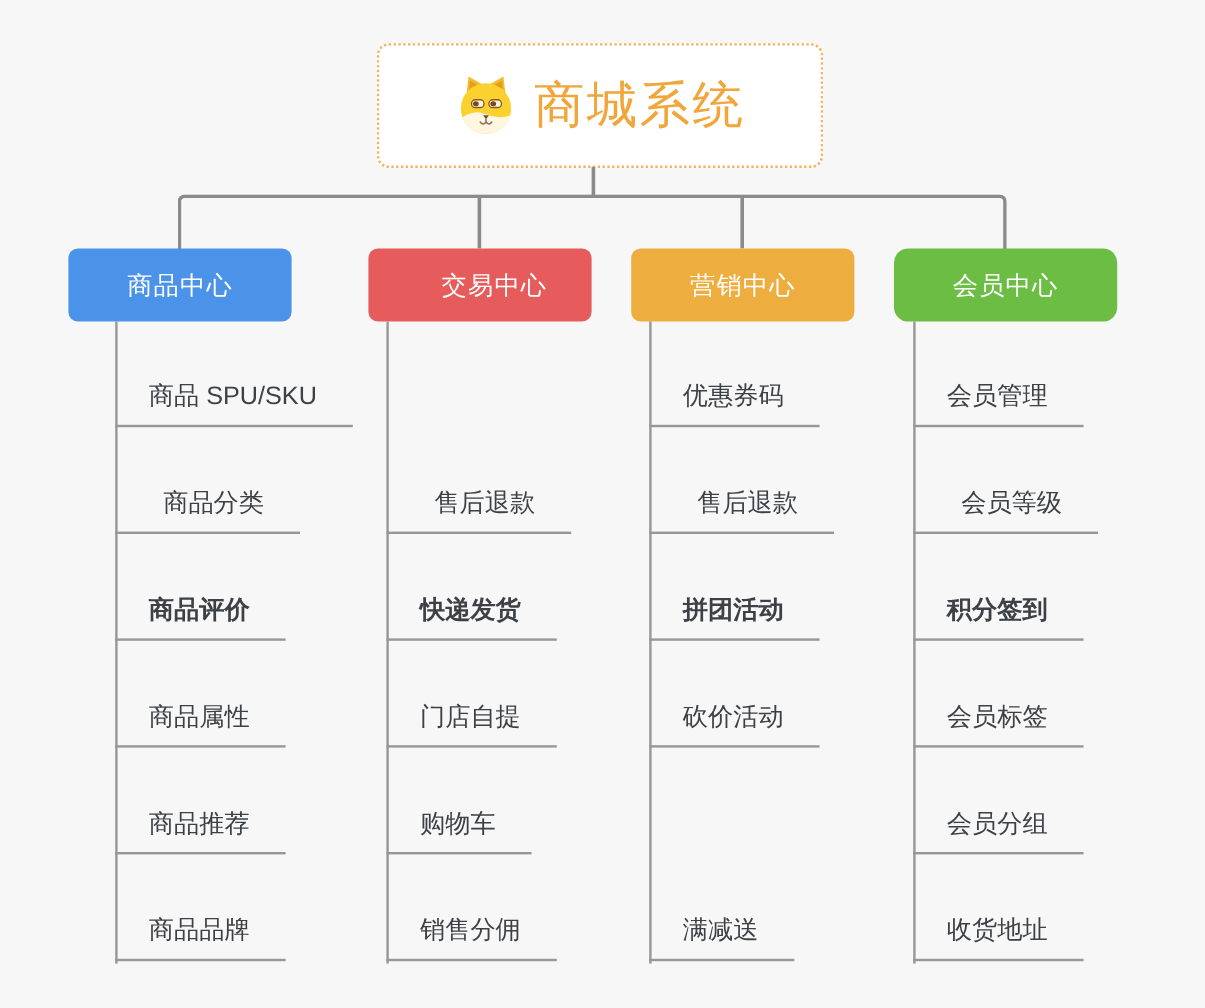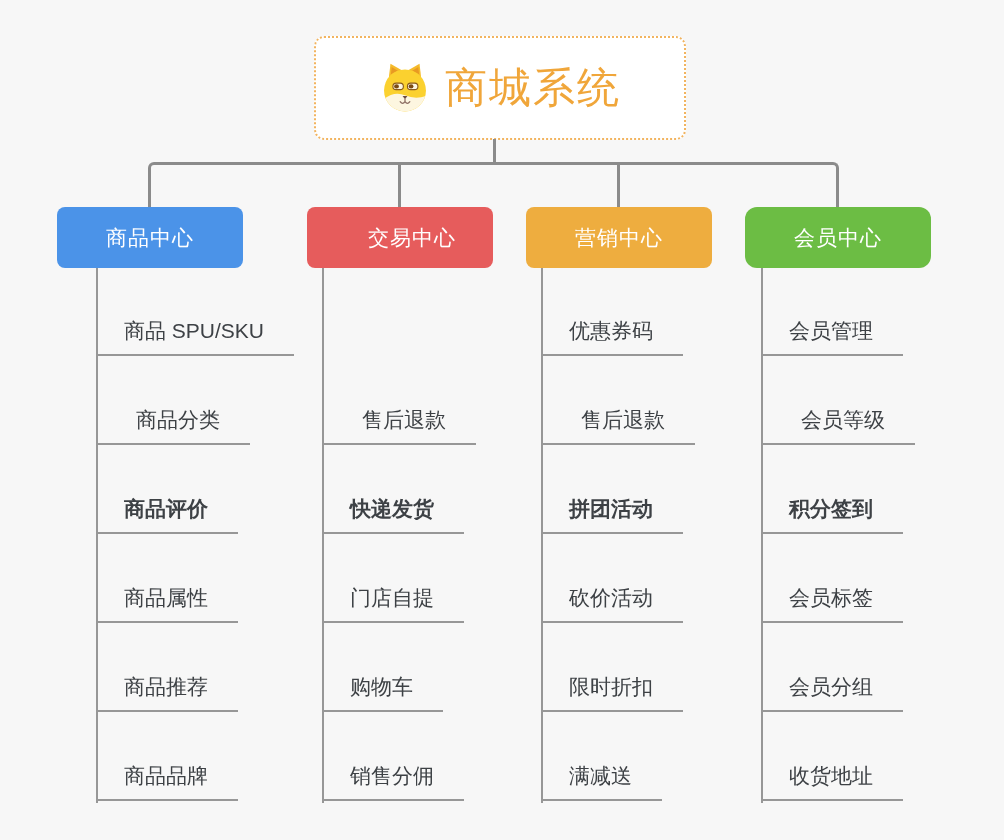--- a/index.html
+++ b/index.html
@@ -169,21 +169,20 @@
     <div class="leaf l4">购物车</div>
     <div class="leaf l5">销售分佣</div>
   </div>
 
   <div class="col col-2">
     <div class="vline"></div>
     <div class="leaf l0">优惠券码</div>
     <div class="leaf l1">售后退款</div>
     <div class="leaf l2">拼团活动</div>
     <div class="leaf l3">砍价活动</div>
-    <div class="leaf l4">限时折扣</div>
     <div class="leaf l5">满减送</div>
   </div>
 
   <div class="col col-3">
     <div class="vline"></div>
     <div class="leaf l0">会员管理</div>
     <div class="leaf l1">会员等级</div>
     <div class="leaf l2">积分签到</div>
     <div class="leaf l3">会员标签</div>
     <div class="leaf l4">会员分组</div>

